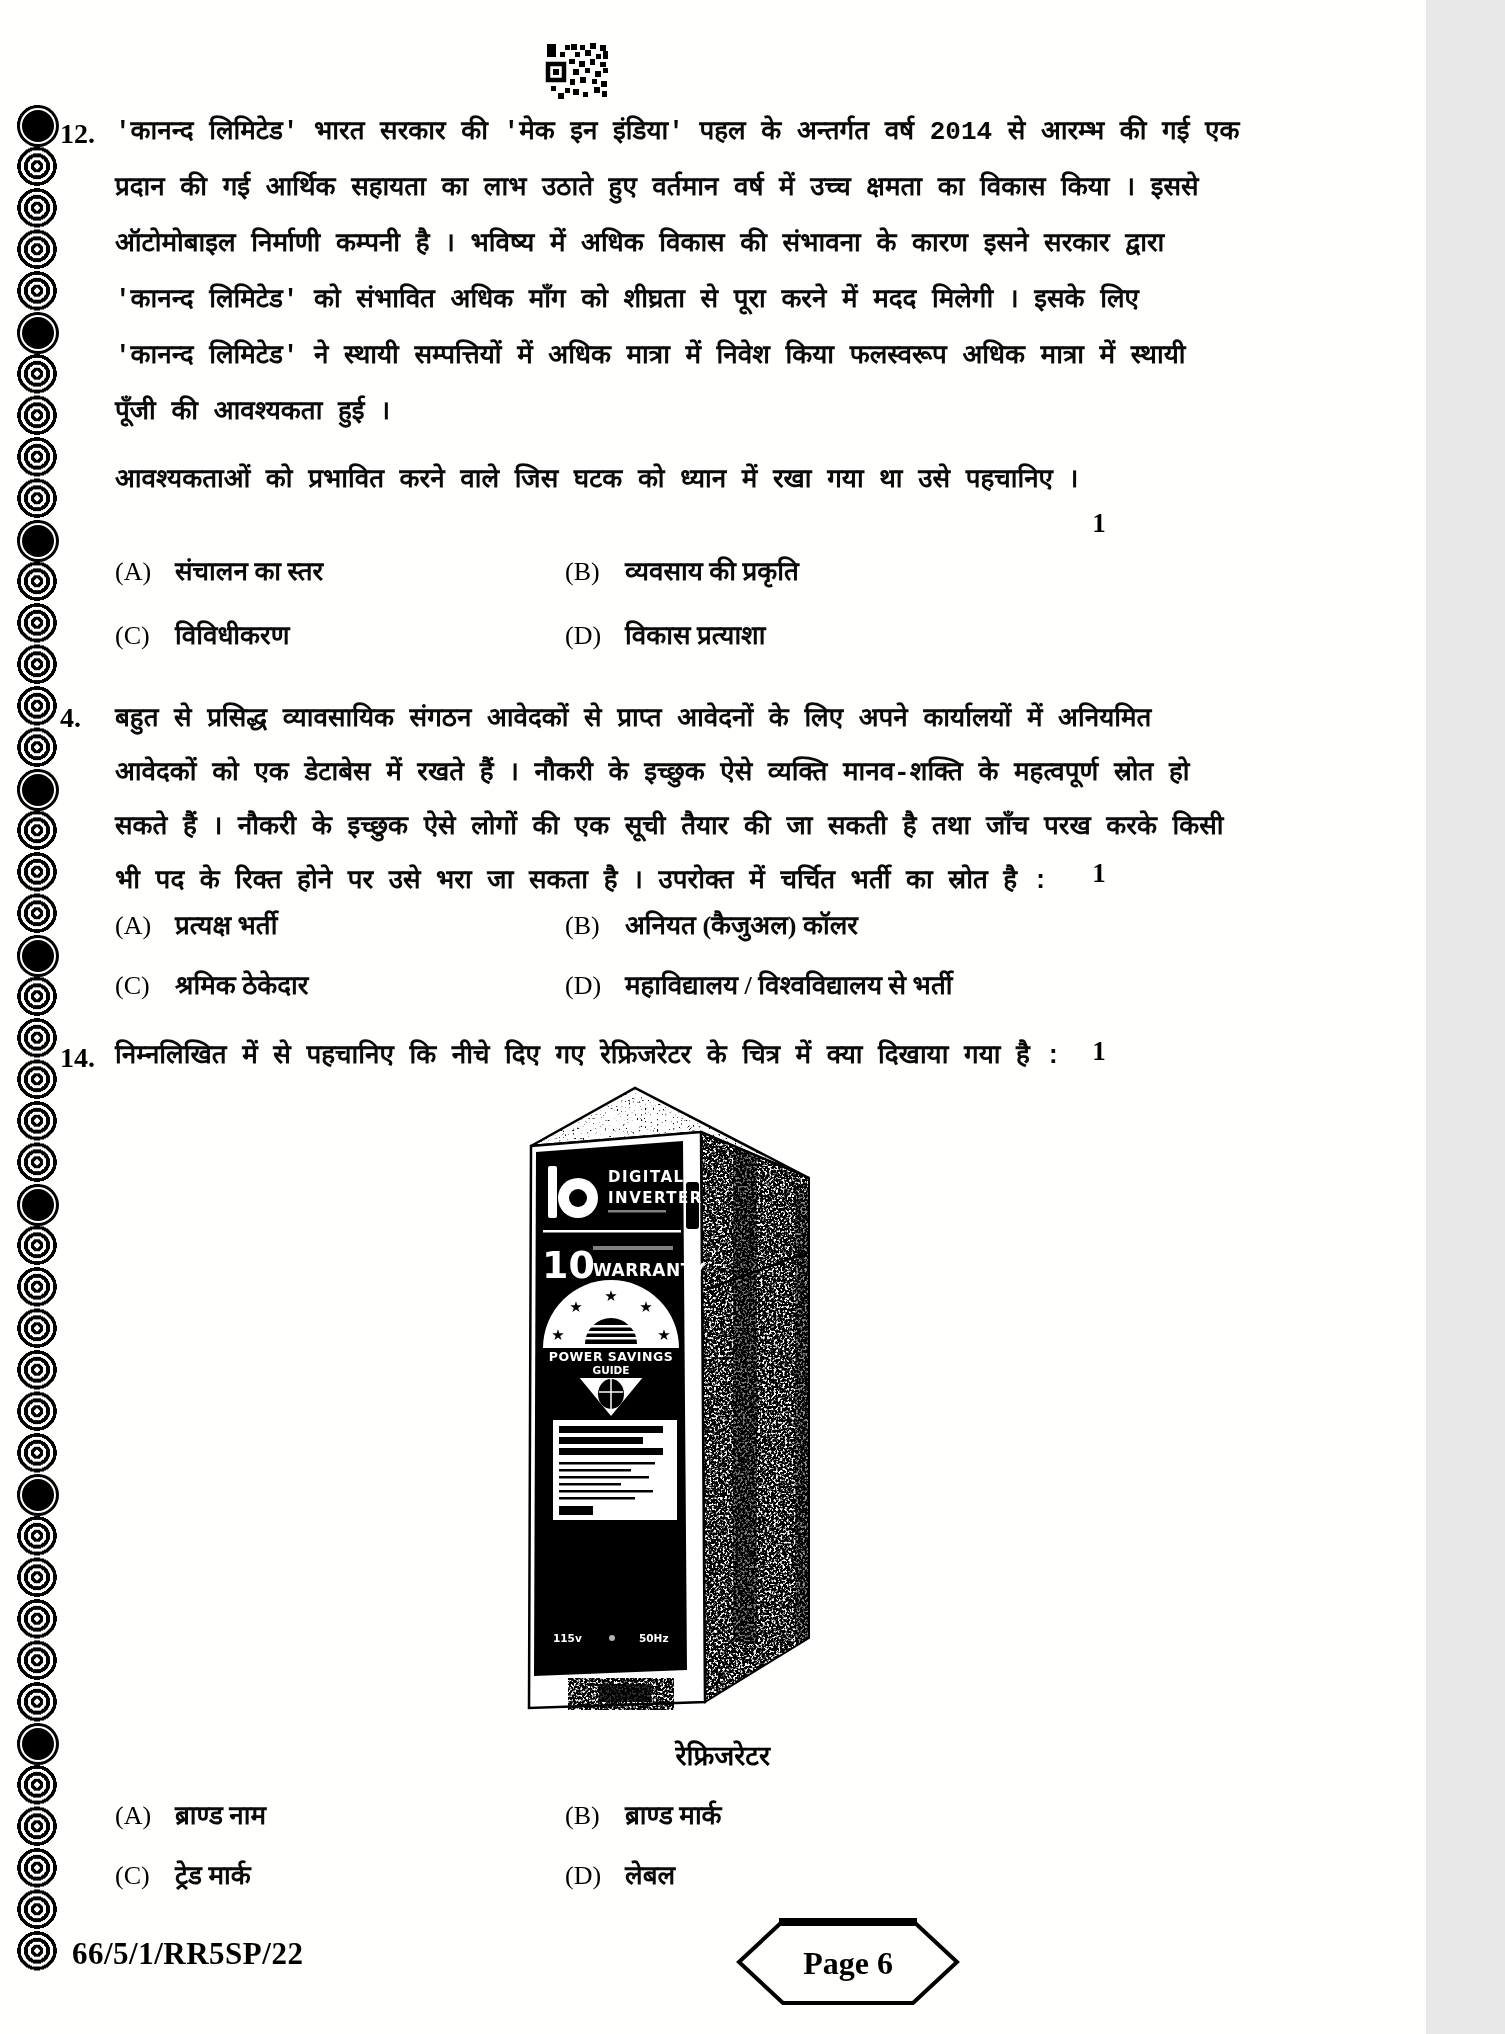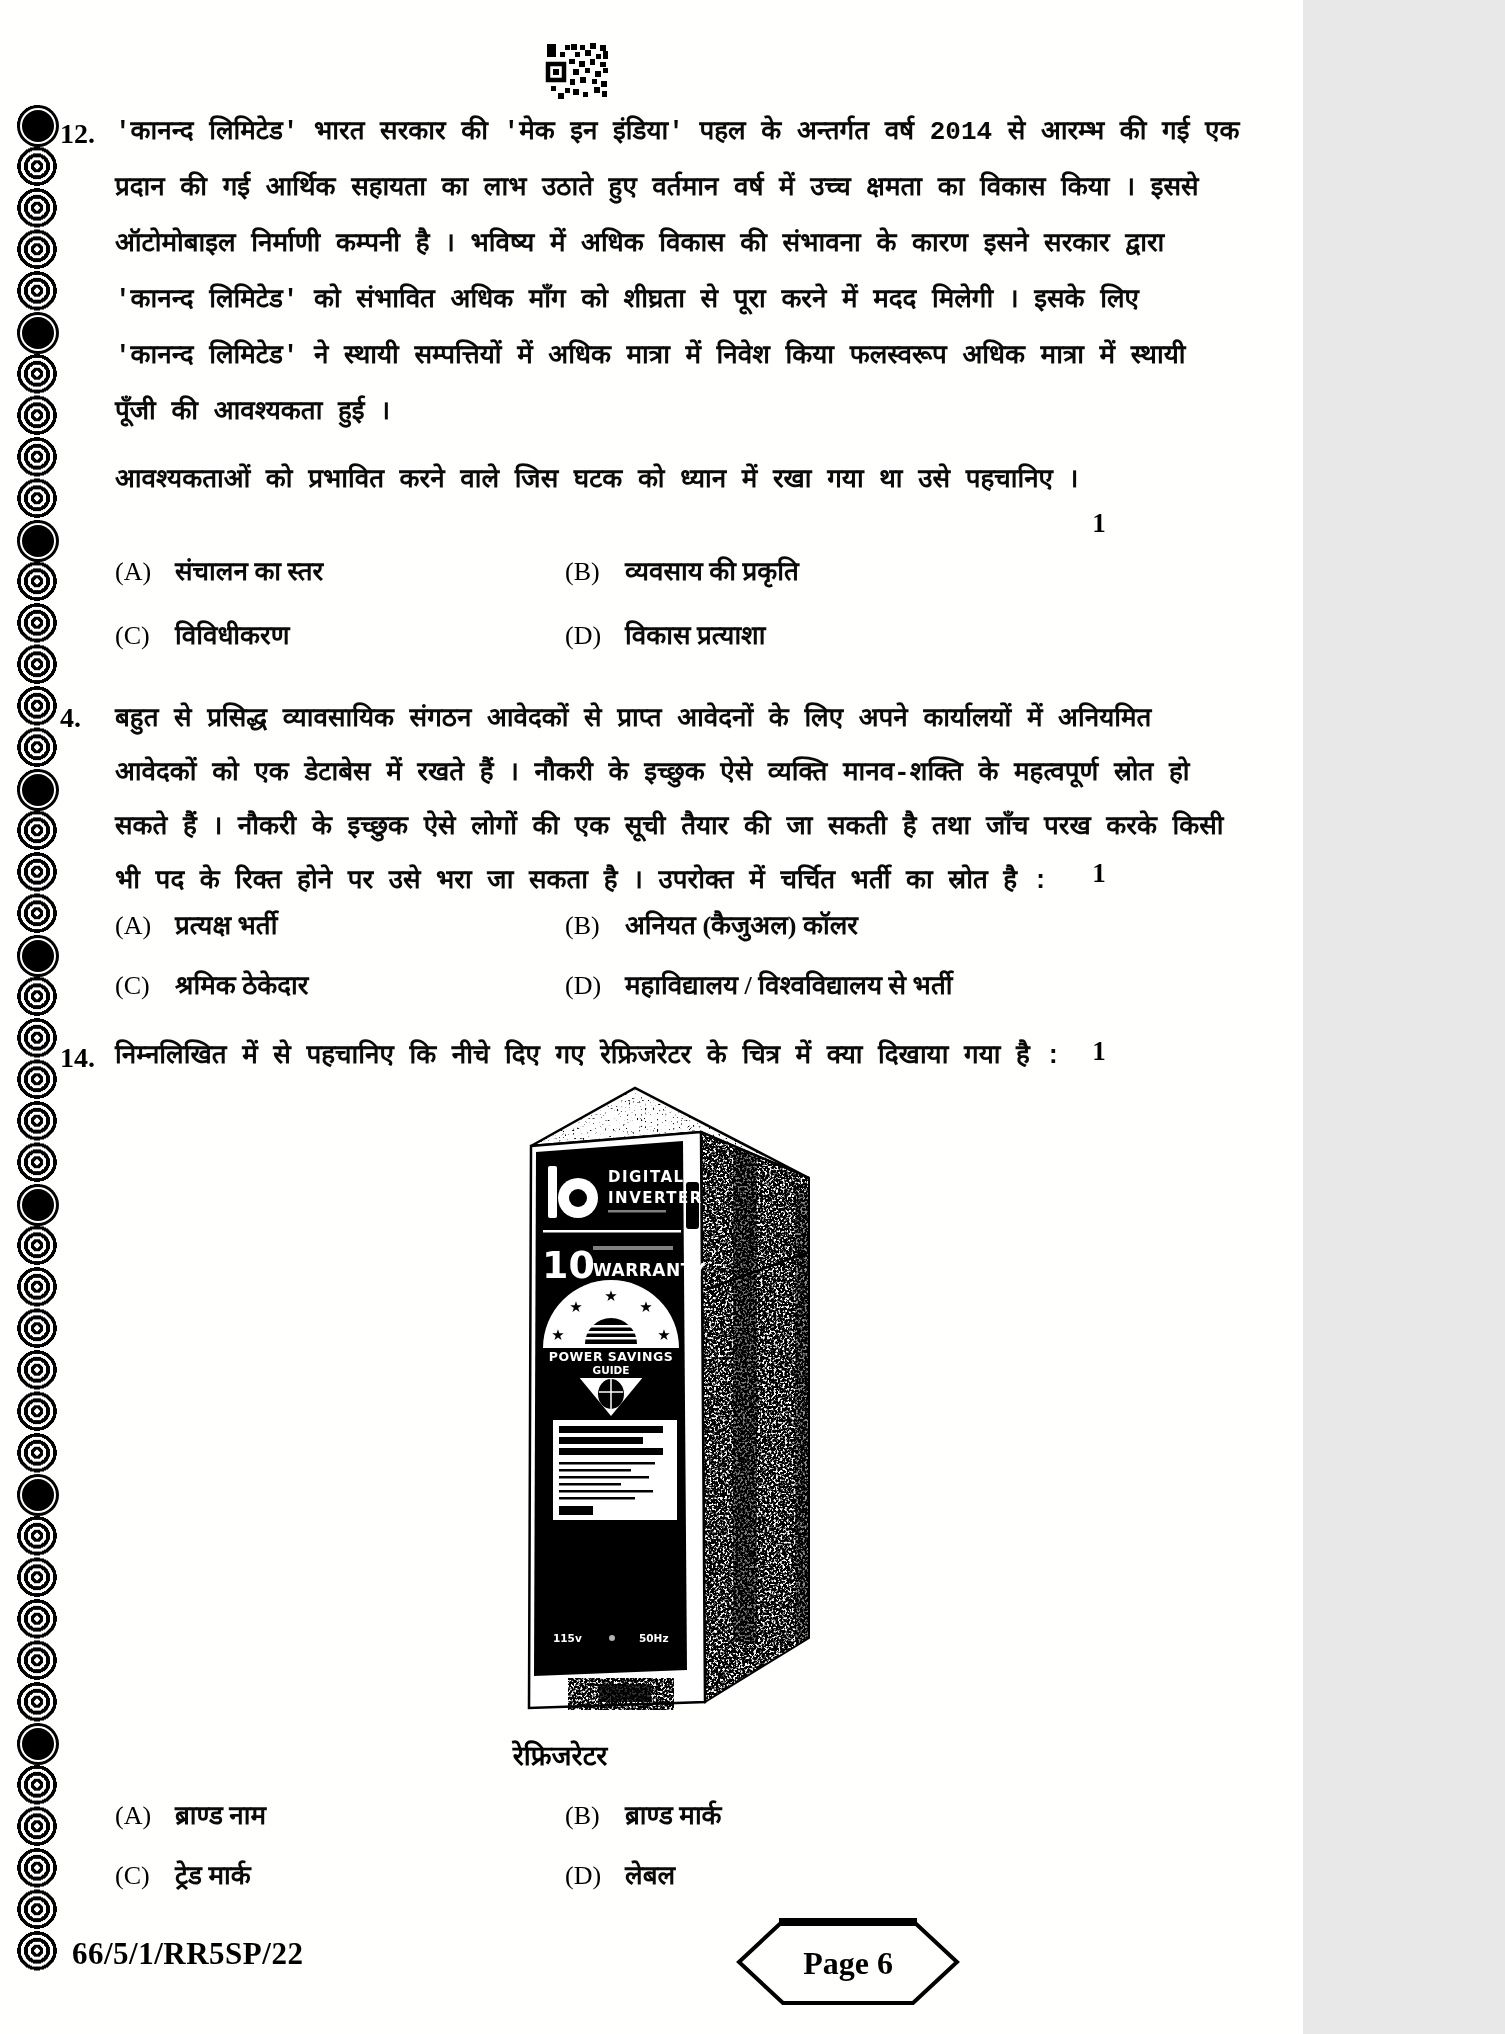--- a/index.html
+++ b/index.html
@@ -1,16 +1,16 @@
 <!DOCTYPE html>
 <html><head>
 <meta charset="utf-8">
 <style>
   html,body{margin:0;padding:0;background:#e8e8e8}
-  .page{position:relative;width:1303px;height:2034px;background:#fffffd;overflow:hidden;color:#0b0b0b}
+  .page{position:relative;width:1426px;height:2034px;background:#fffffd;overflow:hidden;color:#0b0b0b}
 
   
   .binding{position:absolute;left:16px;top:104px;width:42px;height:1868px;
     background-image:radial-gradient(closest-side,#fff 0 13%,#000 13% 29%,#fff 29% 44%,#000 44% 62%,#fff 62% 77%,#000 77% 94%,transparent 94%);
     background-size:42px 41.5px;background-repeat:repeat-y}
   .solid-ring{position:absolute;left:22px;width:32px;height:32px;border-radius:50%;background:#000;
     box-shadow:0 0 0 2px #fff,0 0 0 5px #000}
 
   .qr{position:absolute;left:544px;top:42px;width:66px;height:62px}
 
@@ -33,21 +33,21 @@
 
   .fridge{position:absolute;left:402px;top:1082px;width:412px;height:628px}
   .pnl{fill:#fff;font-family:"DejaVu Sans",sans-serif;font-weight:700}
   .t15{font-size:15px;letter-spacing:1.5px}
   .t38{font-size:38px}
   .t18{font-size:17px;letter-spacing:.5px}
   .t13{font-size:12.5px;letter-spacing:.5px}
   .t11{font-size:10.5px}
   .star{font-size:15px;fill:#000;text-anchor:middle;font-family:"DejaVu Sans",sans-serif}
 
-  .fig-caption{position:absolute;left:350px;top:1736px;width:420px;text-align:center;
+  .fig-caption{position:absolute;left:350px;top:1736px;width:420px;text-align:right;
     font-family:"DejaVu Sans",sans-serif;font-weight:700;font-size:27px;color:#000}
 
   .footer-code{position:absolute;left:72px;top:1936px;font:700 31px "Liberation Serif",serif;letter-spacing:.5px;color:#000}
   .page-hex{position:absolute;left:722px;top:1912px;width:252px;height:100px}
   .hex-text{font:700 32px "Liberation Serif",serif}
 </style>
 </head>
 <body>
 
 <div class="page">

